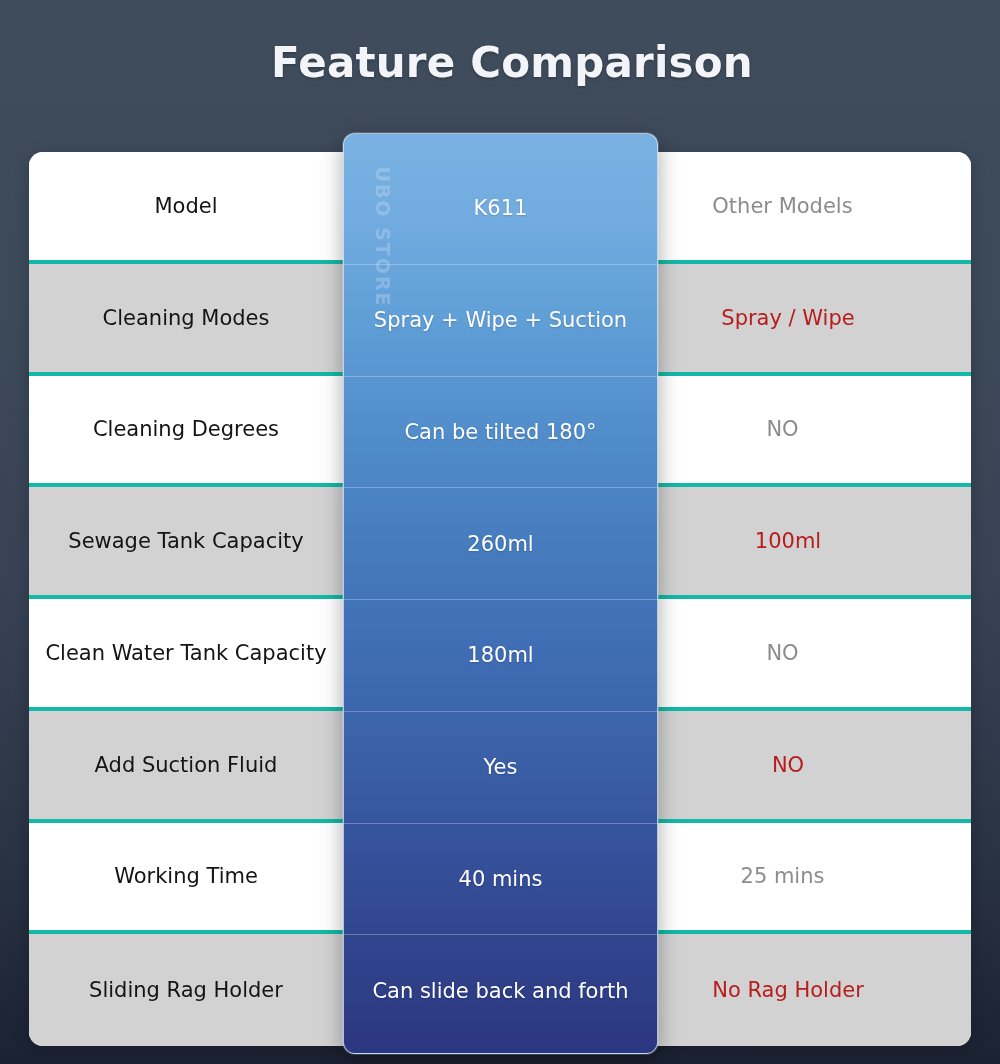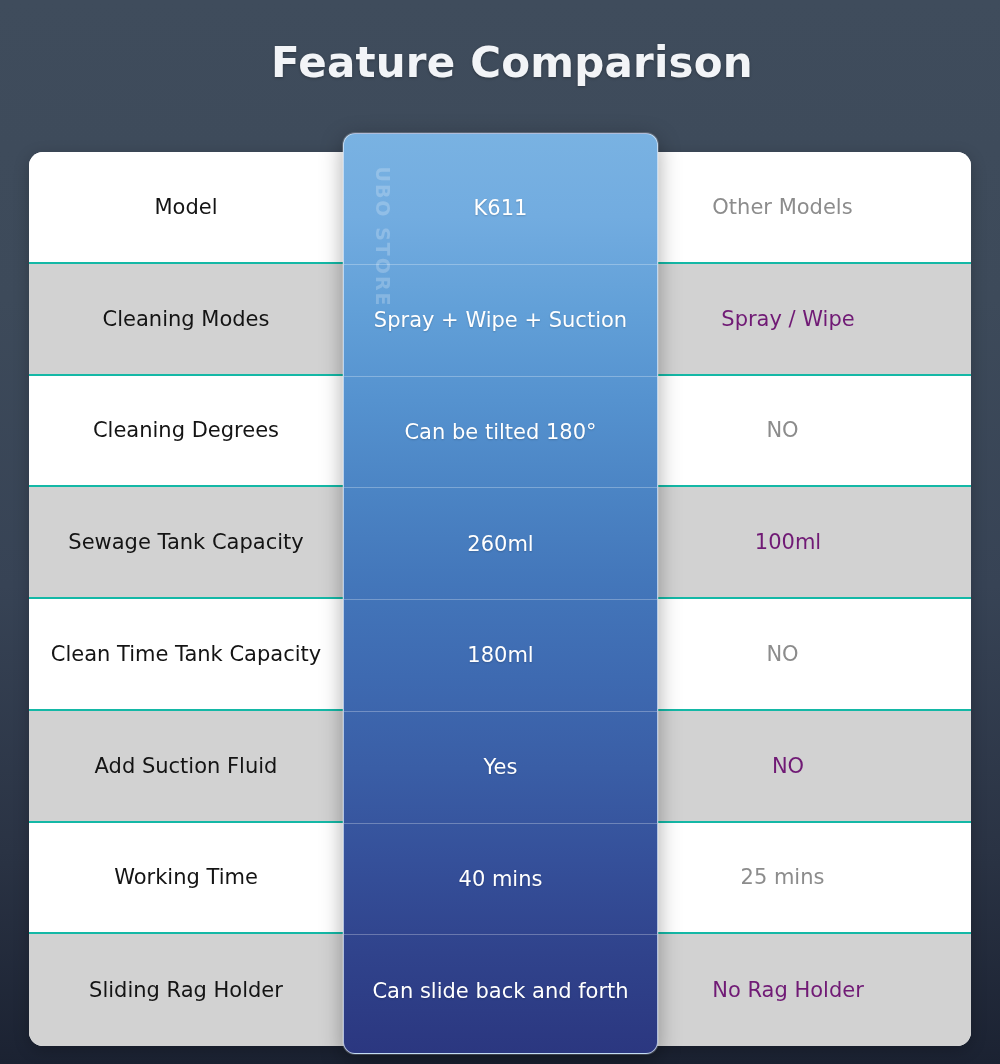--- a/index.html
+++ b/index.html
@@ -68,21 +68,21 @@
     overflow: hidden;
     background: #ffffff;
     box-shadow: 0 4px 16px rgba(0,0,0,0.22);
   }
 
   .row {
     display: flex;
     height: 111.75px;
     width: 100%;
     align-items: stretch;
-    border-bottom: 2px solid #14b8a6;
+    border-bottom: 4px solid #14b8a6;
   }
   .row:last-child { border-bottom: none; }
   .row.shaded { background: #d2d2d2; }
   .row.plain  { background: #ffffff; }
 
   .cell {
     display: flex;
     align-items: center;
     justify-content: center;
     text-align: center;
@@ -97,21 +97,21 @@
   }
   .cell-hl {
     width: 314px;
   }
   .cell-other {
     width: 251px;
     font-size: 21px;
     color: #8c8c8c;
   }
 
-  .row.shaded .cell-other { color: #701a75; padding-left: 21px; }
+  .row.shaded .cell-other { color: #b91c1c; padding-left: 21px; }
 
   
   .highlight-col {
     position: absolute;
     left: 343px;
     top: 133px;
     width: 315px;
     height: 921px;
     border-radius: 12px;
     background: linear-gradient(180deg,
@@ -197,21 +197,21 @@
       <div class="cell cell-other">NO</div>
     </div>
 
     <div class="row shaded">
       <div class="cell cell-feature">Sewage Tank Capacity</div>
       <div class="cell cell-hl"></div>
       <div class="cell cell-other">100ml</div>
     </div>
 
     <div class="row plain">
-      <div class="cell cell-feature">Clean Time Tank Capacity</div>
+      <div class="cell cell-feature">Clean Water Tank Capacity</div>
       <div class="cell cell-hl"></div>
       <div class="cell cell-other">NO</div>
     </div>
 
     <div class="row shaded">
       <div class="cell cell-feature">Add Suction Fluid</div>
       <div class="cell cell-hl"></div>
       <div class="cell cell-other">NO</div>
     </div>
 

